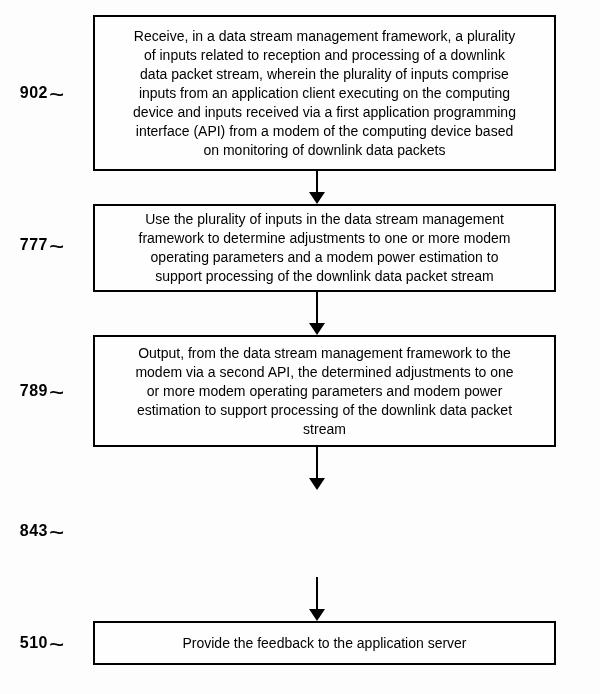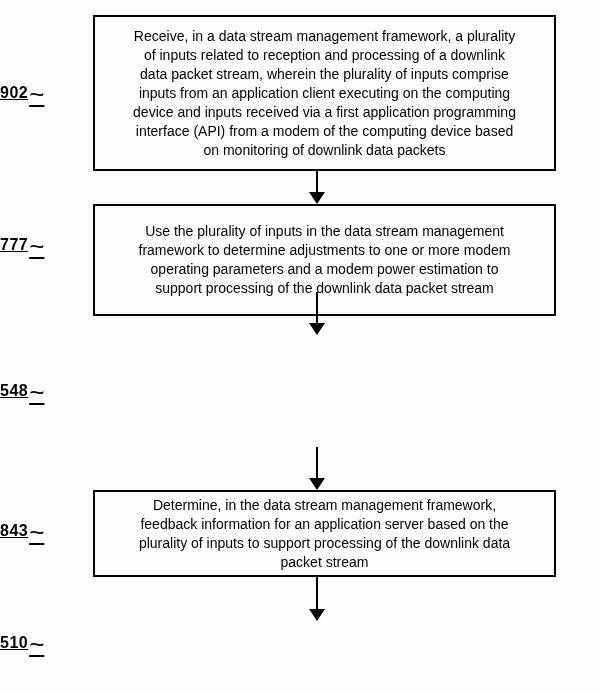--- a/index.html
+++ b/index.html
@@ -35,22 +35,21 @@
     color: #000000;
     white-space: pre-line;
   }
   .ref {
     position: absolute;
     left: 0;
     width: 84px;
     height: 28px;
     display: flex;
     align-items: center;
-    justify-content: flex-start;
-    text-decoration: underline;
+    justify-content: center;
   }
   .ref .num {
     font-weight: bold;
     font-size: 16px;
     color: #000000;
     letter-spacing: 0.5px;
   }
   .ref .tilde {
     font-size: 26px;
     font-weight: normal;
@@ -99,60 +98,64 @@
   <div class="ref" style="top:79px">
     <span class="num">902</span>
     <span class="tilde">~</span>
   </div>
 
   <div class="arrow" style="top:171px;height:33px">
     <div class="stem"></div>
     <div class="head"></div>
   </div>
 
-  <div class="box" style="top:204px;height:112px">
+  <div class="box" style="top:204px;height:88px">
     <div class="box-text">Use the plurality of inputs in the data stream management
 framework to determine adjustments to one or more modem
 operating parameters and a modem power estimation to
 support processing of the downlink data packet stream</div>
   </div>
   <div class="ref" style="top:231px">
     <span class="num">777</span>
     <span class="tilde">~</span>
   </div>
 
   <div class="arrow" style="top:292px;height:43px">
     <div class="stem"></div>
     <div class="head"></div>
   </div>
 
+  <div class="box" style="top:335px;height:112px">
+    <div class="box-text">Output, from the data stream management framework to the
+modem via a second API, the determined adjustments to one
+or more modem operating parameters and modem power
+estimation to support processing of the downlink data packet
+stream</div>
+  </div>
   <div class="ref" style="top:377px">
-    <span class="num">548</span>
+    <span class="num">789</span>
     <span class="tilde">~</span>
   </div>
 
   <div class="arrow" style="top:447px;height:43px">
     <div class="stem"></div>
     <div class="head"></div>
   </div>
 
-  <div class="box" style="top:490px;height:87px">
-    <div class="box-text">Determine, in the data stream management framework,
-feedback information for an application server based on the
-plurality of inputs to support processing of the downlink data
-packet stream</div>
-  </div>
   <div class="ref" style="top:517px">
     <span class="num">843</span>
     <span class="tilde">~</span>
   </div>
 
   <div class="arrow" style="top:577px;height:44px">
     <div class="stem"></div>
     <div class="head"></div>
   </div>
 
+  <div class="box" style="top:621px;height:44px">
+    <div class="box-text">Provide the feedback to the application server</div>
+  </div>
   <div class="ref" style="top:629px">
     <span class="num">510</span>
     <span class="tilde">~</span>
   </div>
 
 </div>
 
 </body></html>

